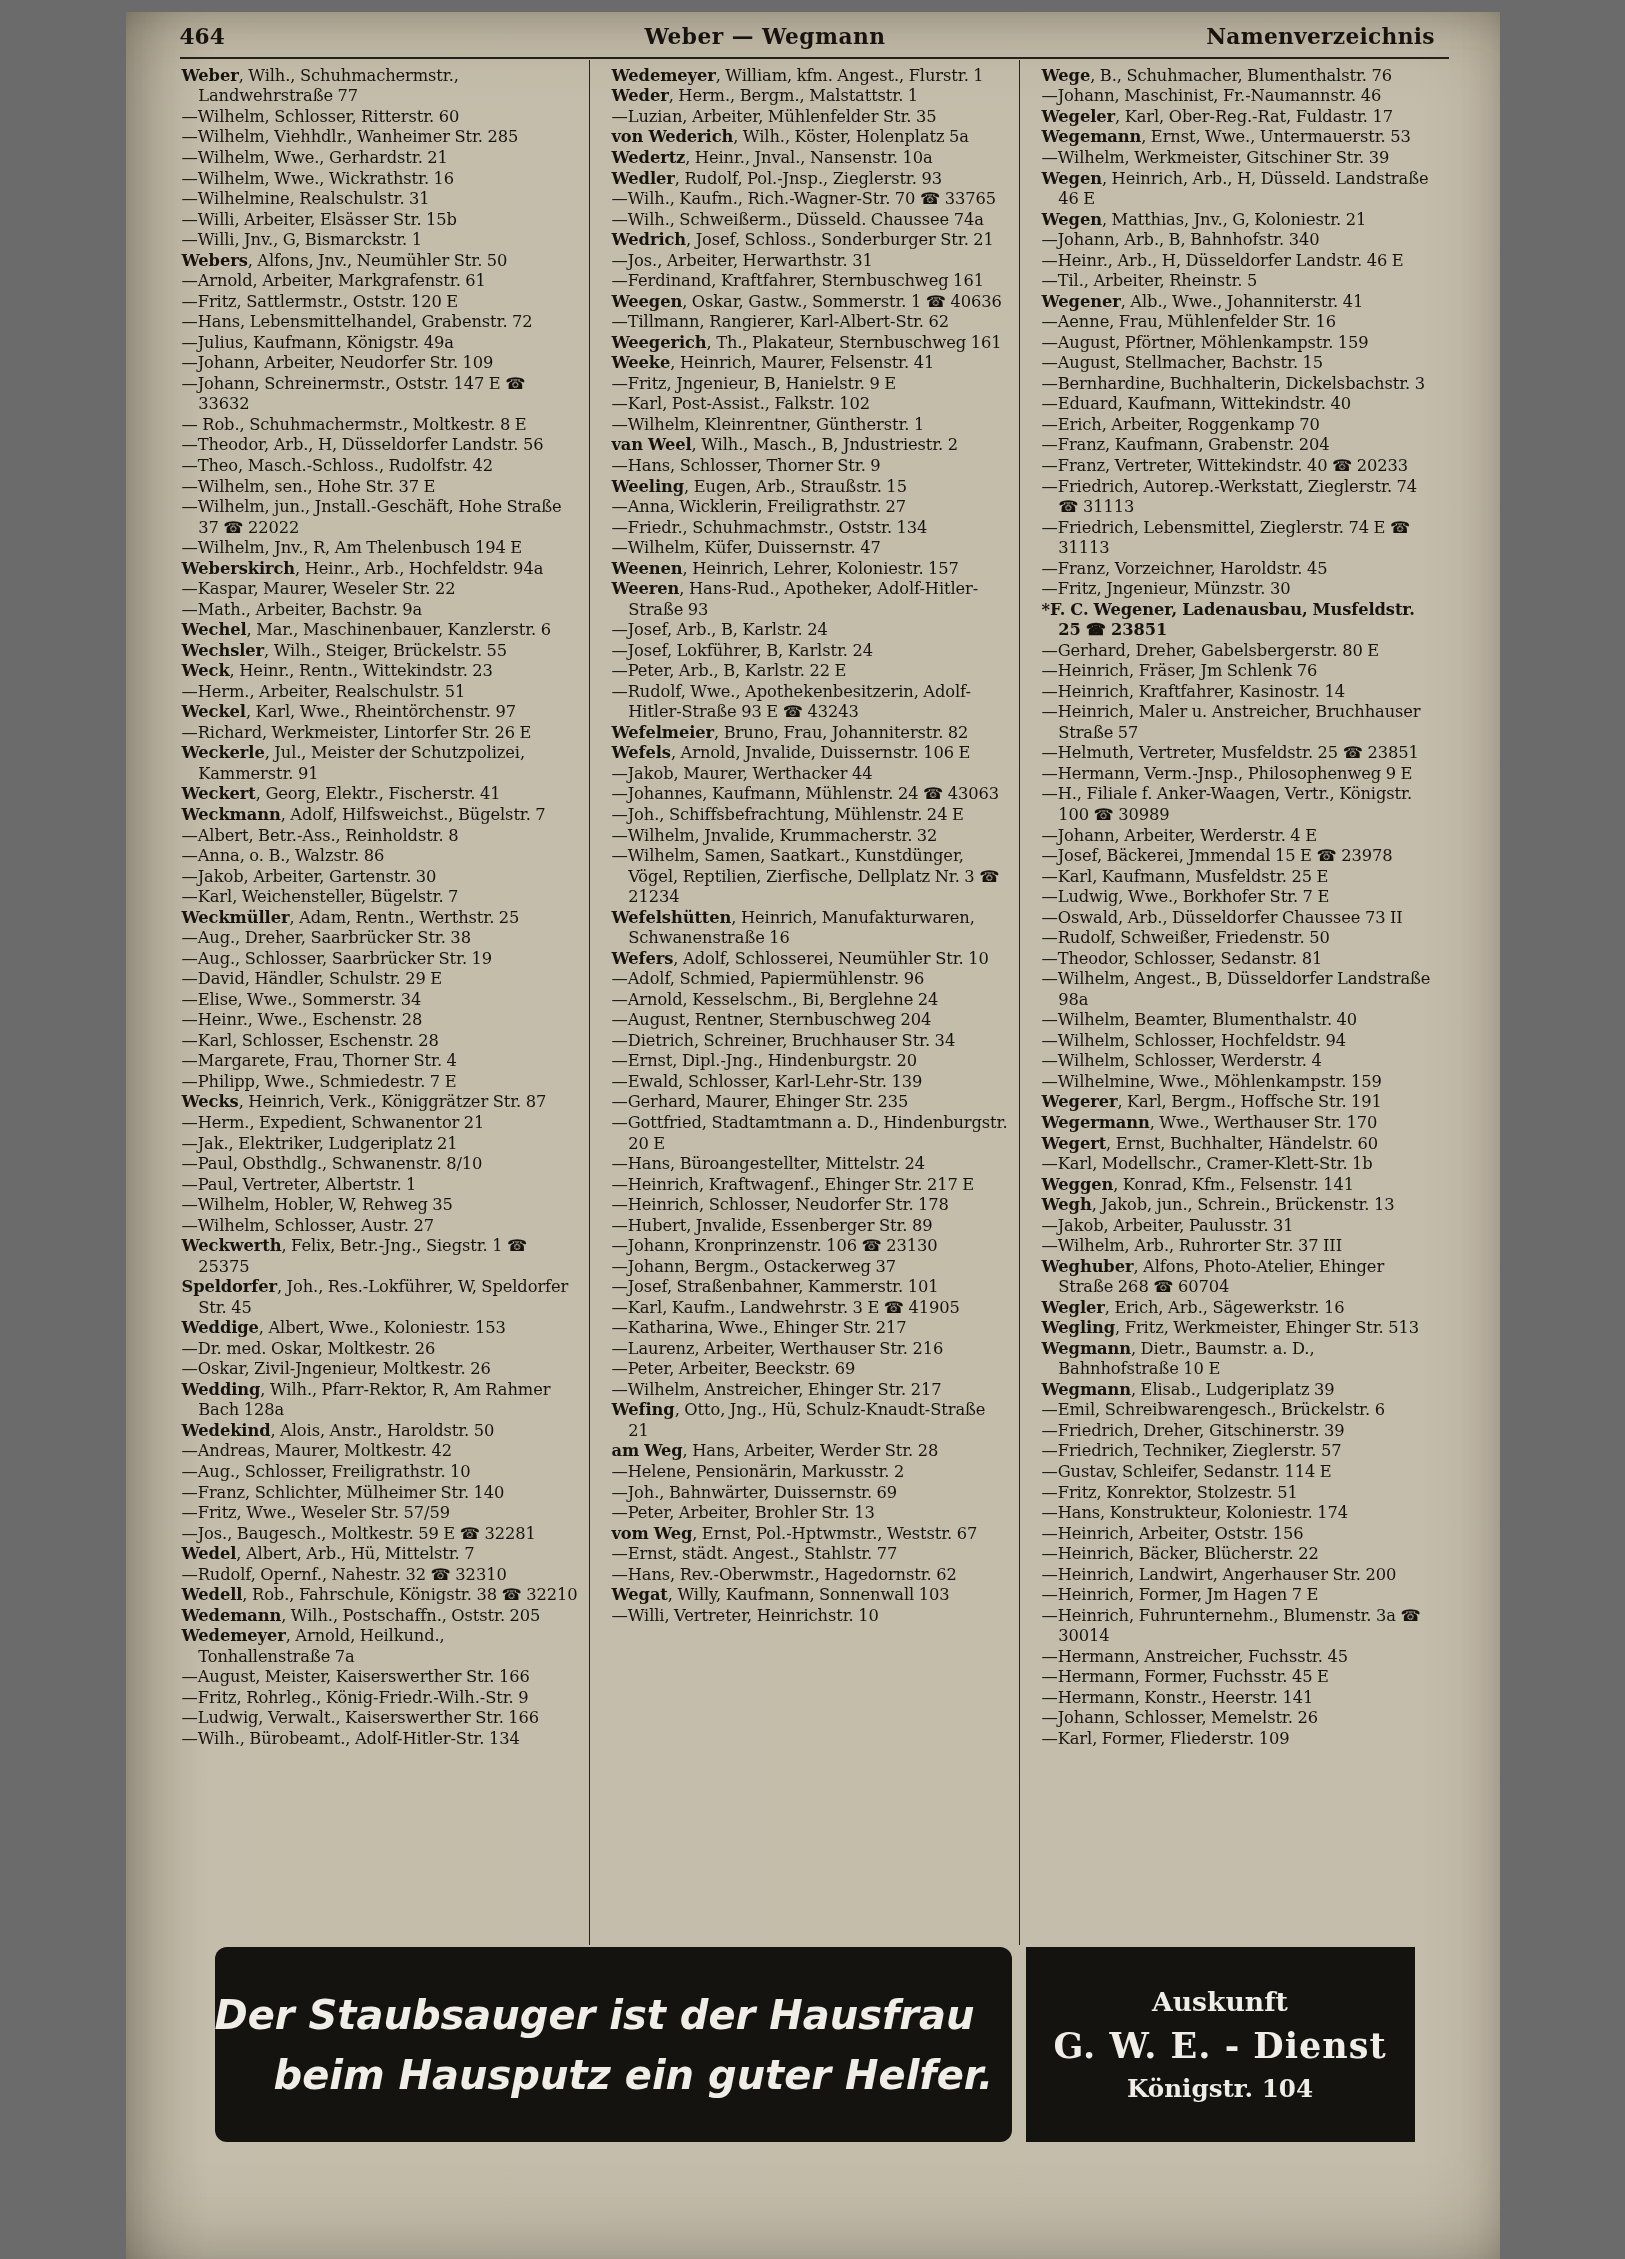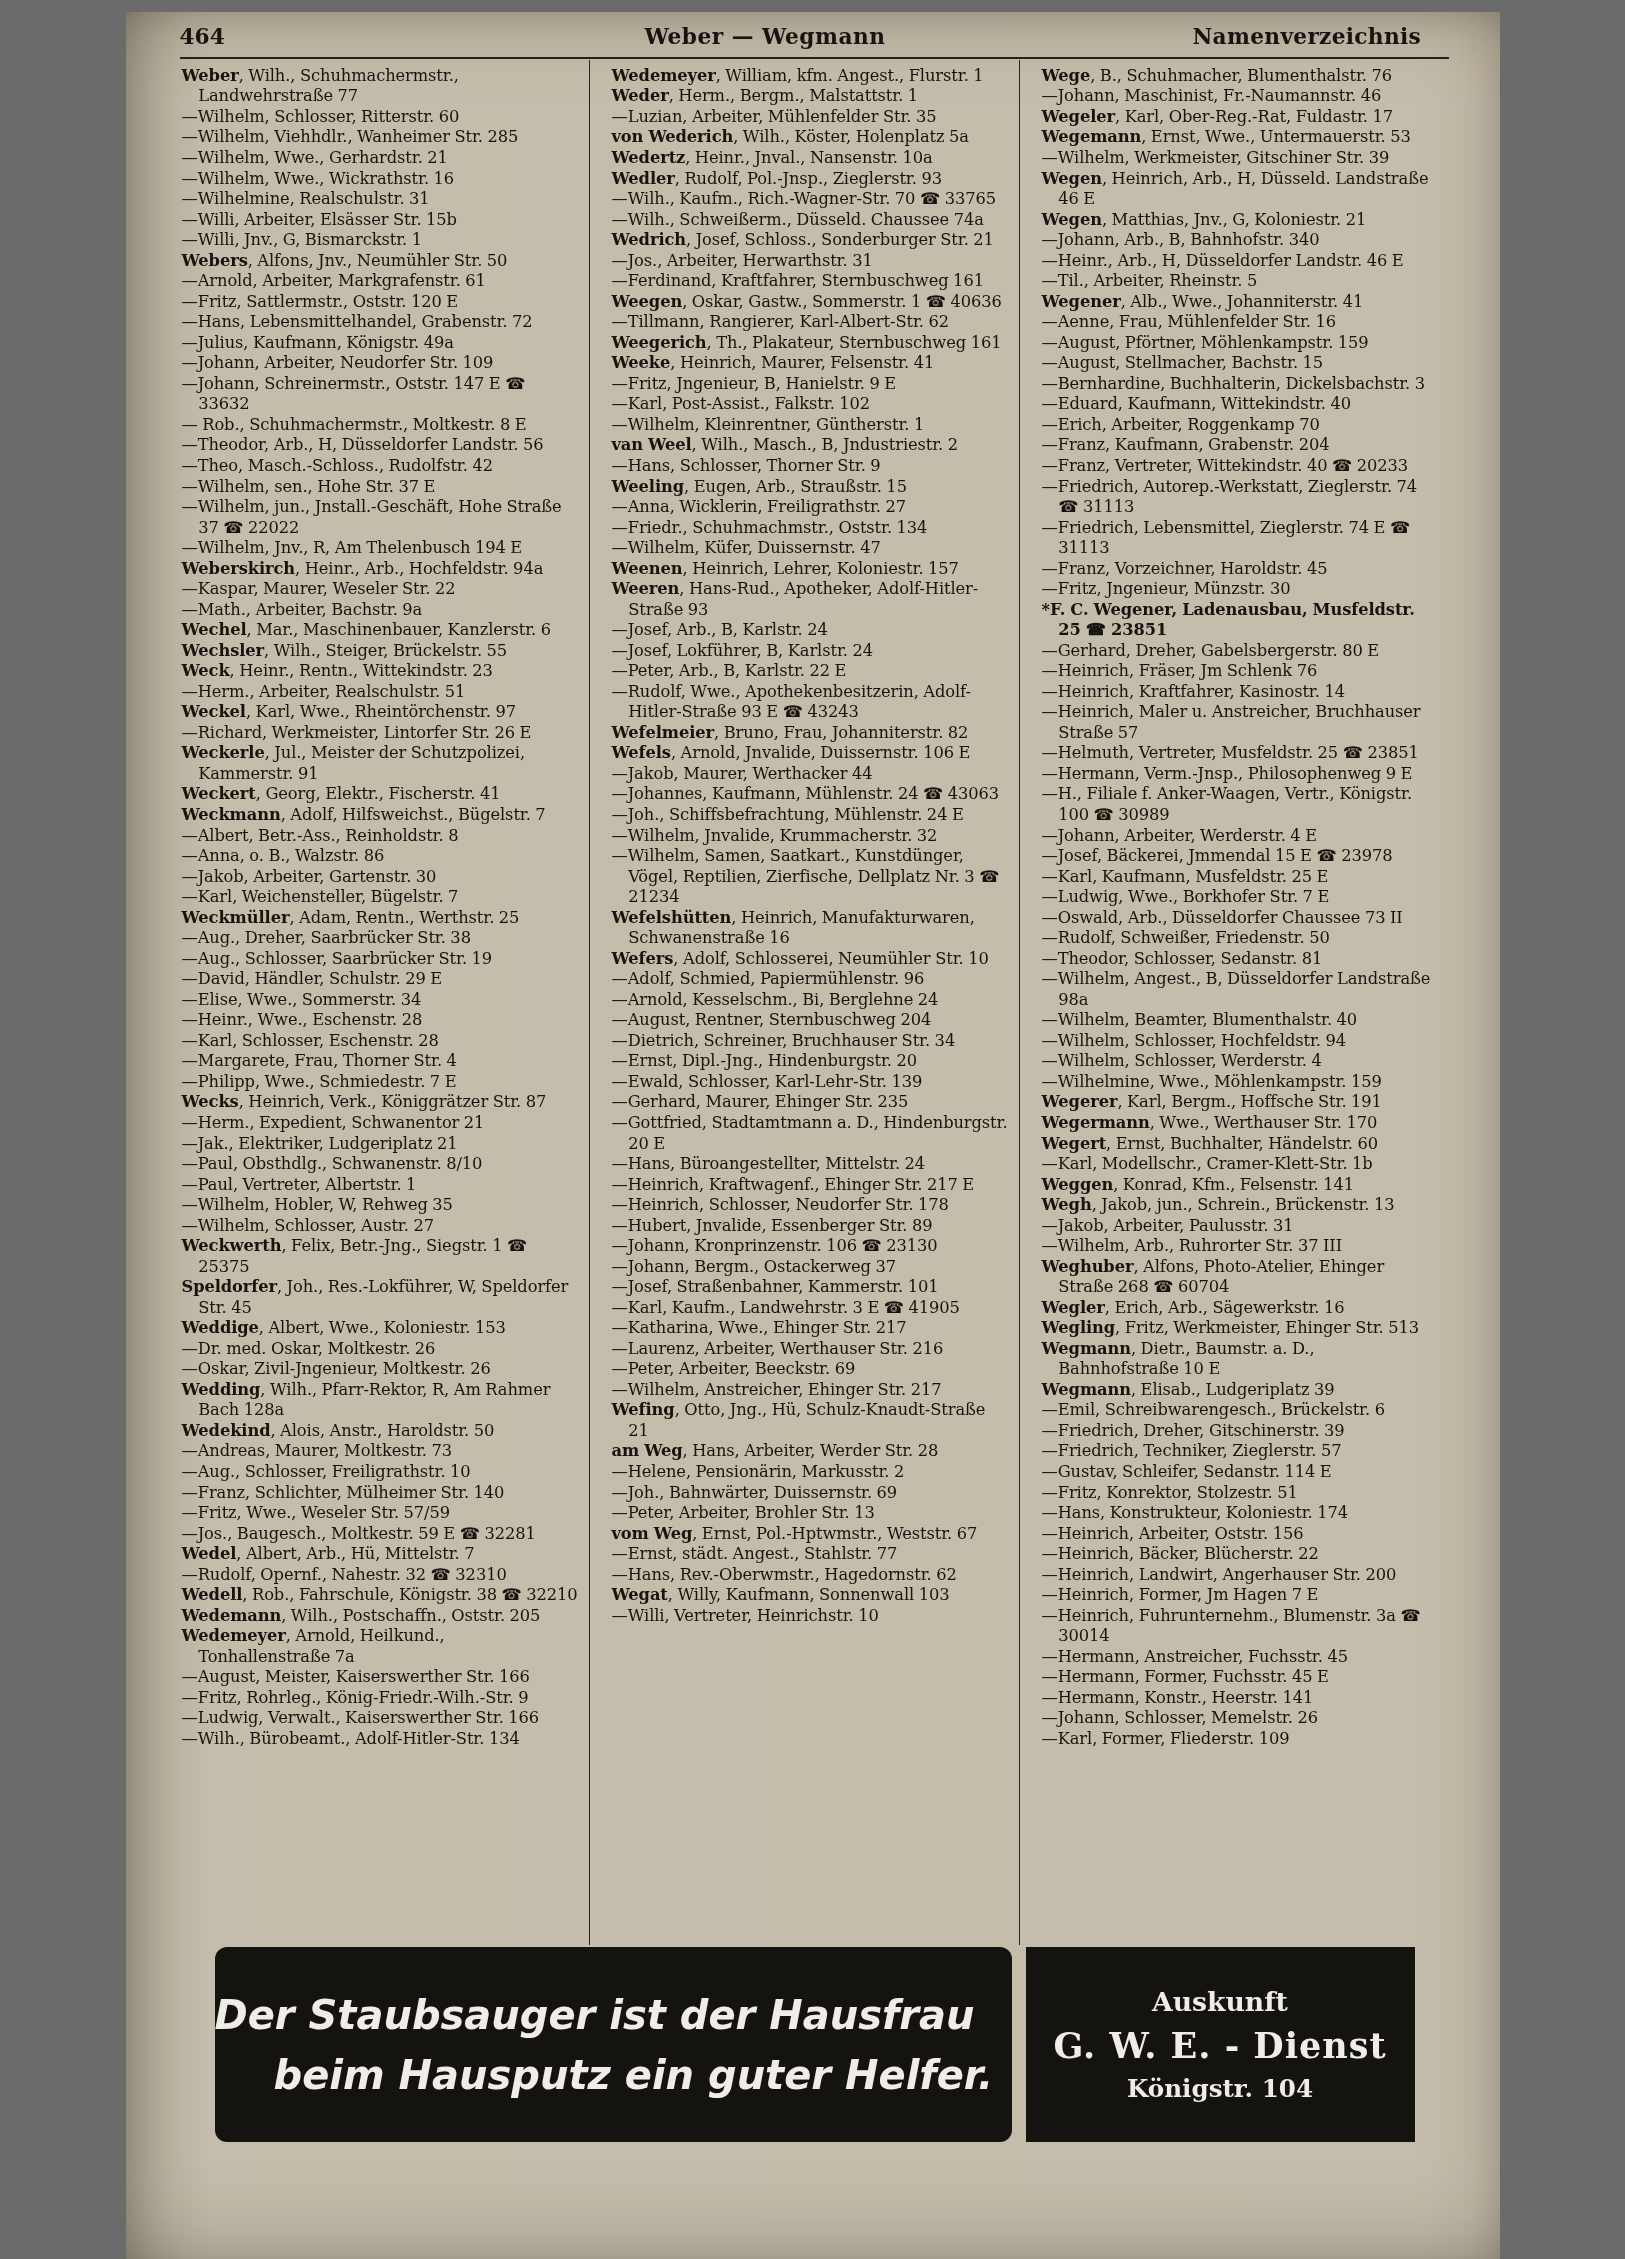--- a/index.html
+++ b/index.html
@@ -19,21 +19,21 @@
     font-family:"DejaVu Serif","Liberation Serif",serif;
     color:#171410;
   }
   .header {
     position:absolute; top:11.8px; left:54px; right:51px;
     display:flex; align-items:baseline;
     font-weight:bold; font-size:21.7px;
   }
   .header .pageno { flex:0 0 158px; text-align:left; }
   .header .title  { flex:1 1 auto; text-align:center; letter-spacing:0.5px; }
-  .header .section{ flex:0 0 256px; text-align:left; letter-spacing:0.3px; }
+  .header .section{ flex:0 0 256px; text-align:center; letter-spacing:0.3px; }
   .header-rule {
     position:absolute; top:45px; left:54px; right:51px;
     border-top:2.5px solid #24201a;
   }
   .content {
     position:absolute; top:48px; left:54px; right:51px; bottom:327px;
     display:flex;
   }
   .column { flex:1 1 0; padding:5.9px 9.9px 0 2px; overflow:hidden; }
   .column + .column { border-left:1.6px solid #26221c; padding-left:22px; }
@@ -135,21 +135,21 @@
         <p class="entry">—Paul, Vertreter, Albertstr. 1</p>
         <p class="entry">—Wilhelm, Hobler, W, Rehweg 35</p>
         <p class="entry">—Wilhelm, Schlosser, Austr. 27</p>
         <p class="entry"><b>Weckwerth</b>, Felix, Betr.-Jng., Siegstr. 1 ☎ 25375</p>
         <p class="entry"><b>Speldorfer</b>, Joh., Res.-Lokführer, W, Speldorfer Str. 45</p>
         <p class="entry"><b>Weddige</b>, Albert, Wwe., Koloniestr. 153</p>
         <p class="entry">—Dr. med. Oskar, Moltkestr. 26</p>
         <p class="entry">—Oskar, Zivil-Jngenieur, Moltkestr. 26</p>
         <p class="entry"><b>Wedding</b>, Wilh., Pfarr-Rektor, R, Am Rahmer Bach 128a</p>
         <p class="entry"><b>Wedekind</b>, Alois, Anstr., Haroldstr. 50</p>
-        <p class="entry">—Andreas, Maurer, Moltkestr. 73</p>
+        <p class="entry">—Andreas, Maurer, Moltkestr. 42</p>
         <p class="entry">—Aug., Schlosser, Freiligrathstr. 10</p>
         <p class="entry">—Franz, Schlichter, Mülheimer Str. 140</p>
         <p class="entry">—Fritz, Wwe., Weseler Str. 57/59</p>
         <p class="entry">—Jos., Baugesch., Moltkestr. 59 E ☎ 32281</p>
         <p class="entry"><b>Wedel</b>, Albert, Arb., Hü, Mittelstr. 7</p>
         <p class="entry">—Rudolf, Opernf., Nahestr. 32 ☎ 32310</p>
         <p class="entry"><b>Wedell</b>, Rob., Fahrschule, Königstr. 38 ☎ 32210</p>
         <p class="entry"><b>Wedemann</b>, Wilh., Postschaffn., Oststr. 205</p>
         <p class="entry"><b>Wedemeyer</b>, Arnold, Heilkund., Tonhallenstraße 7a</p>
         <p class="entry">—August, Meister, Kaiserswerther Str. 166</p>

